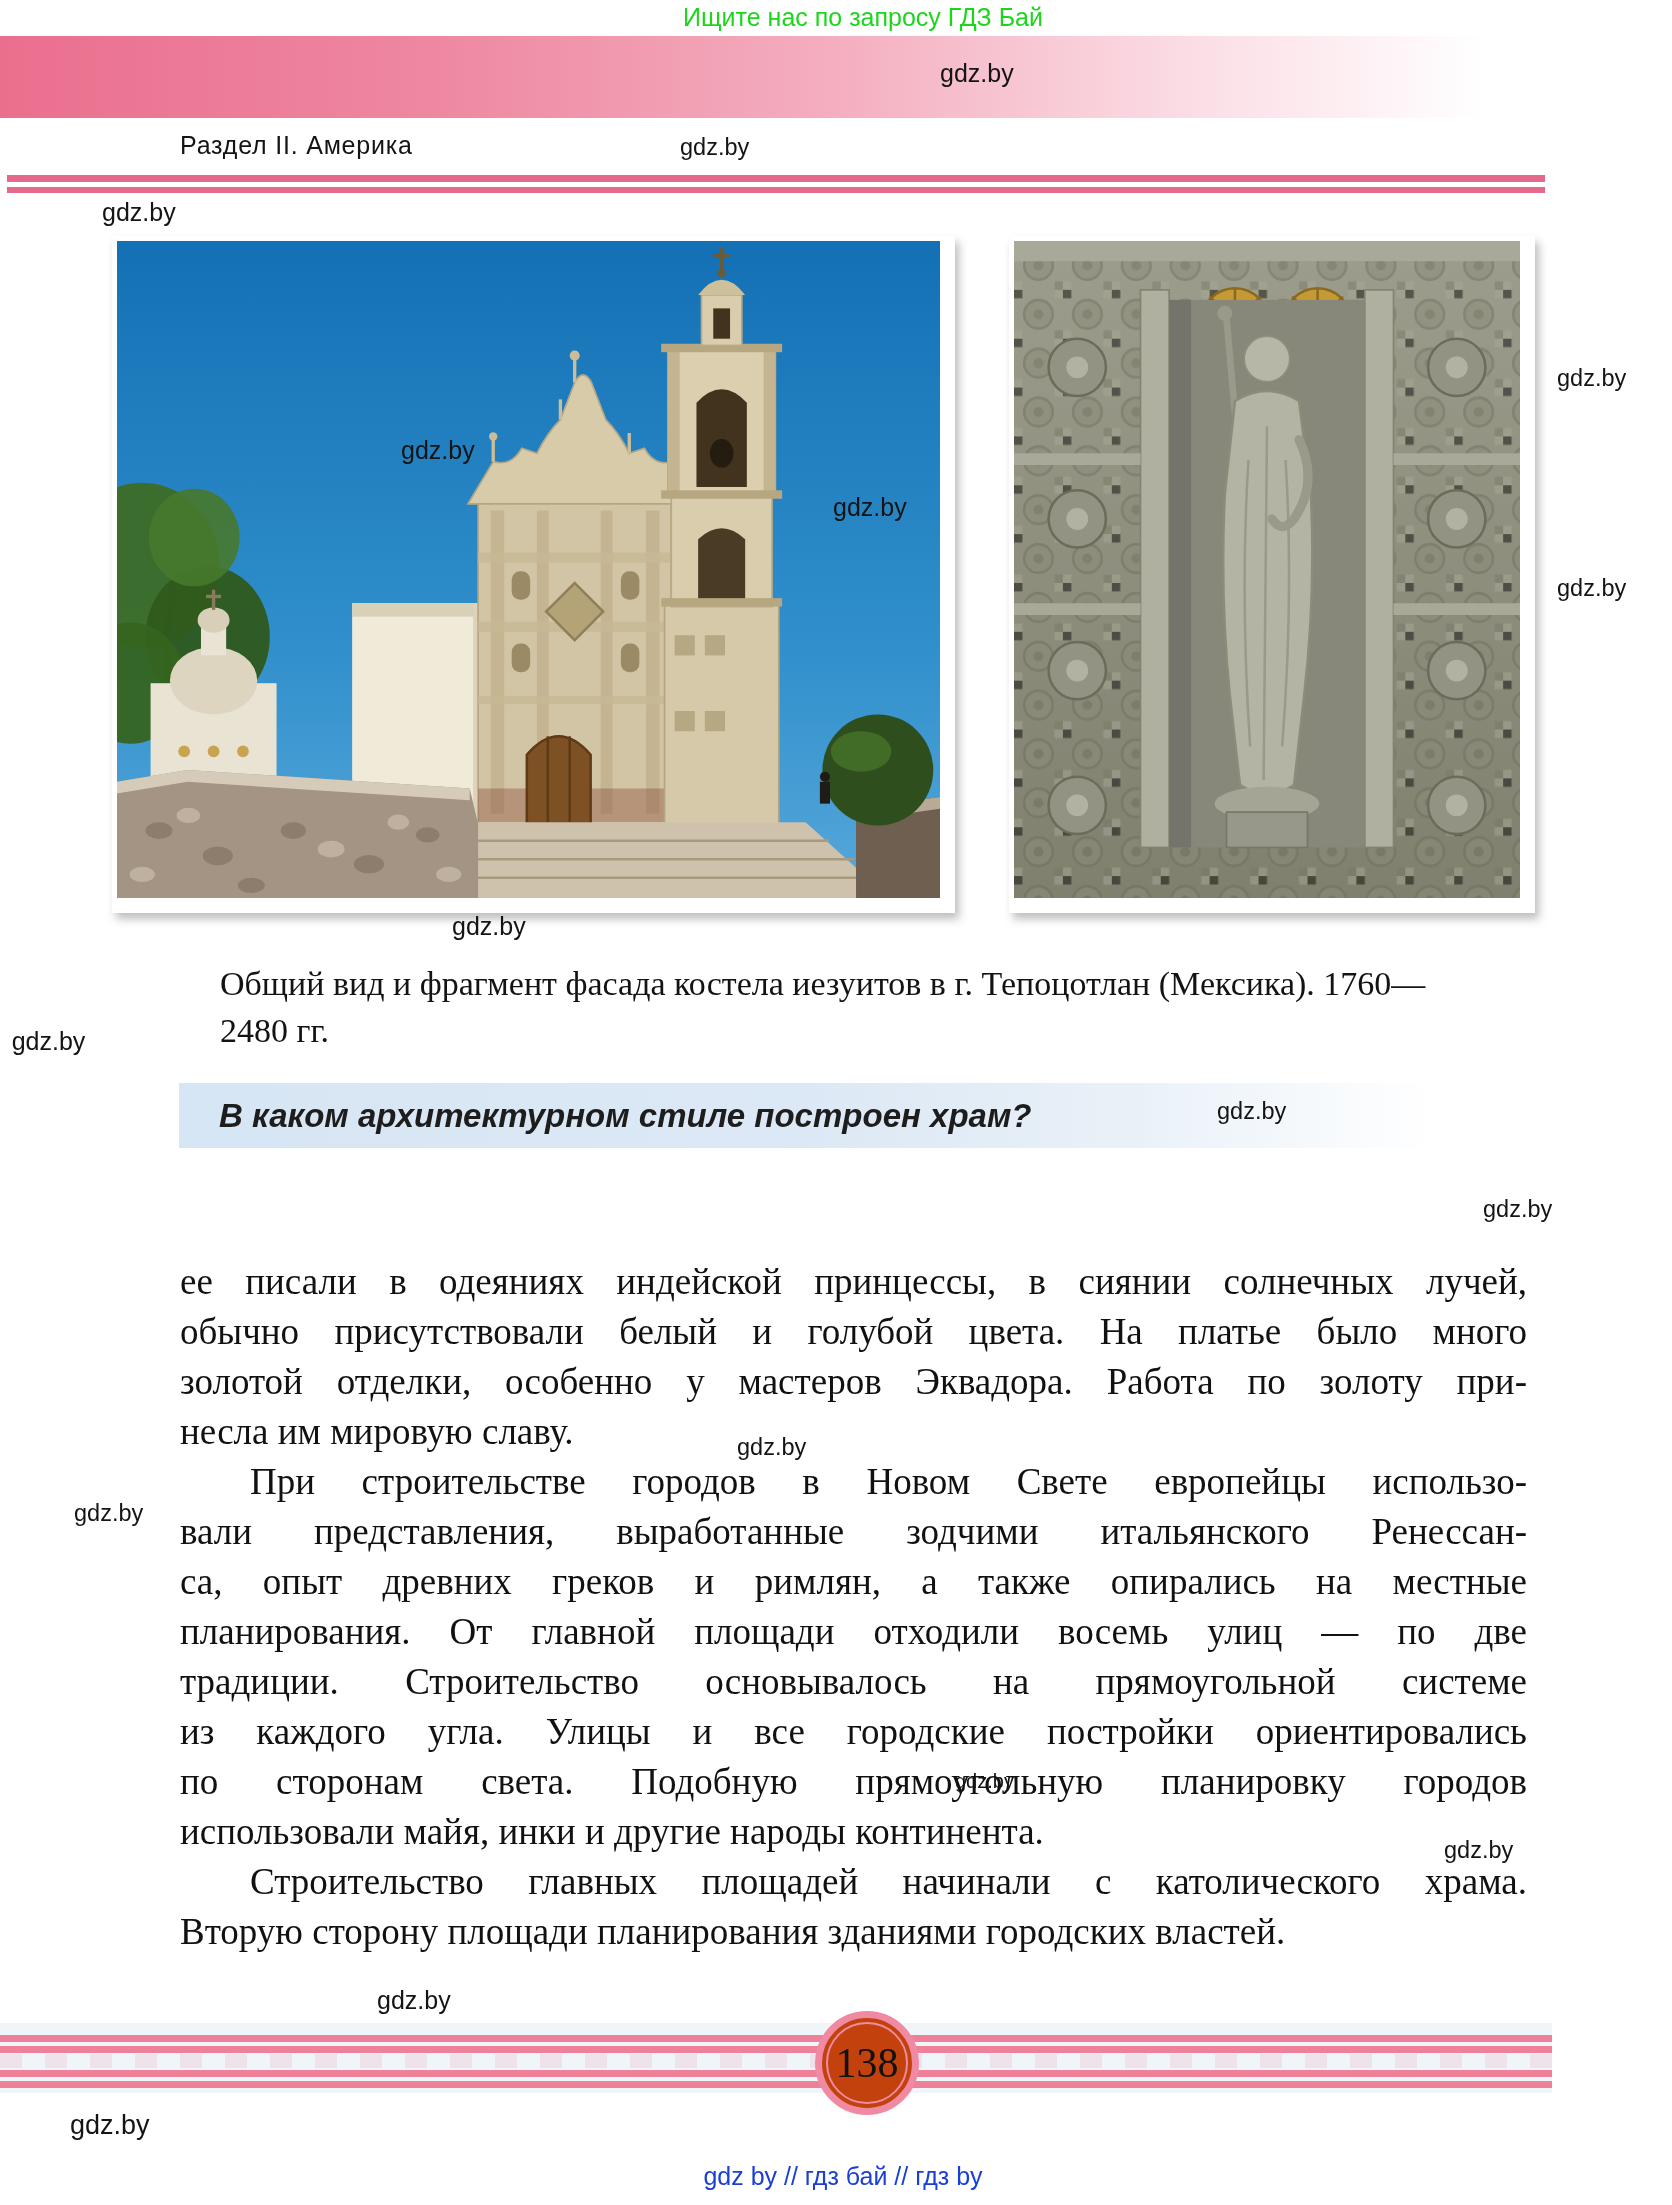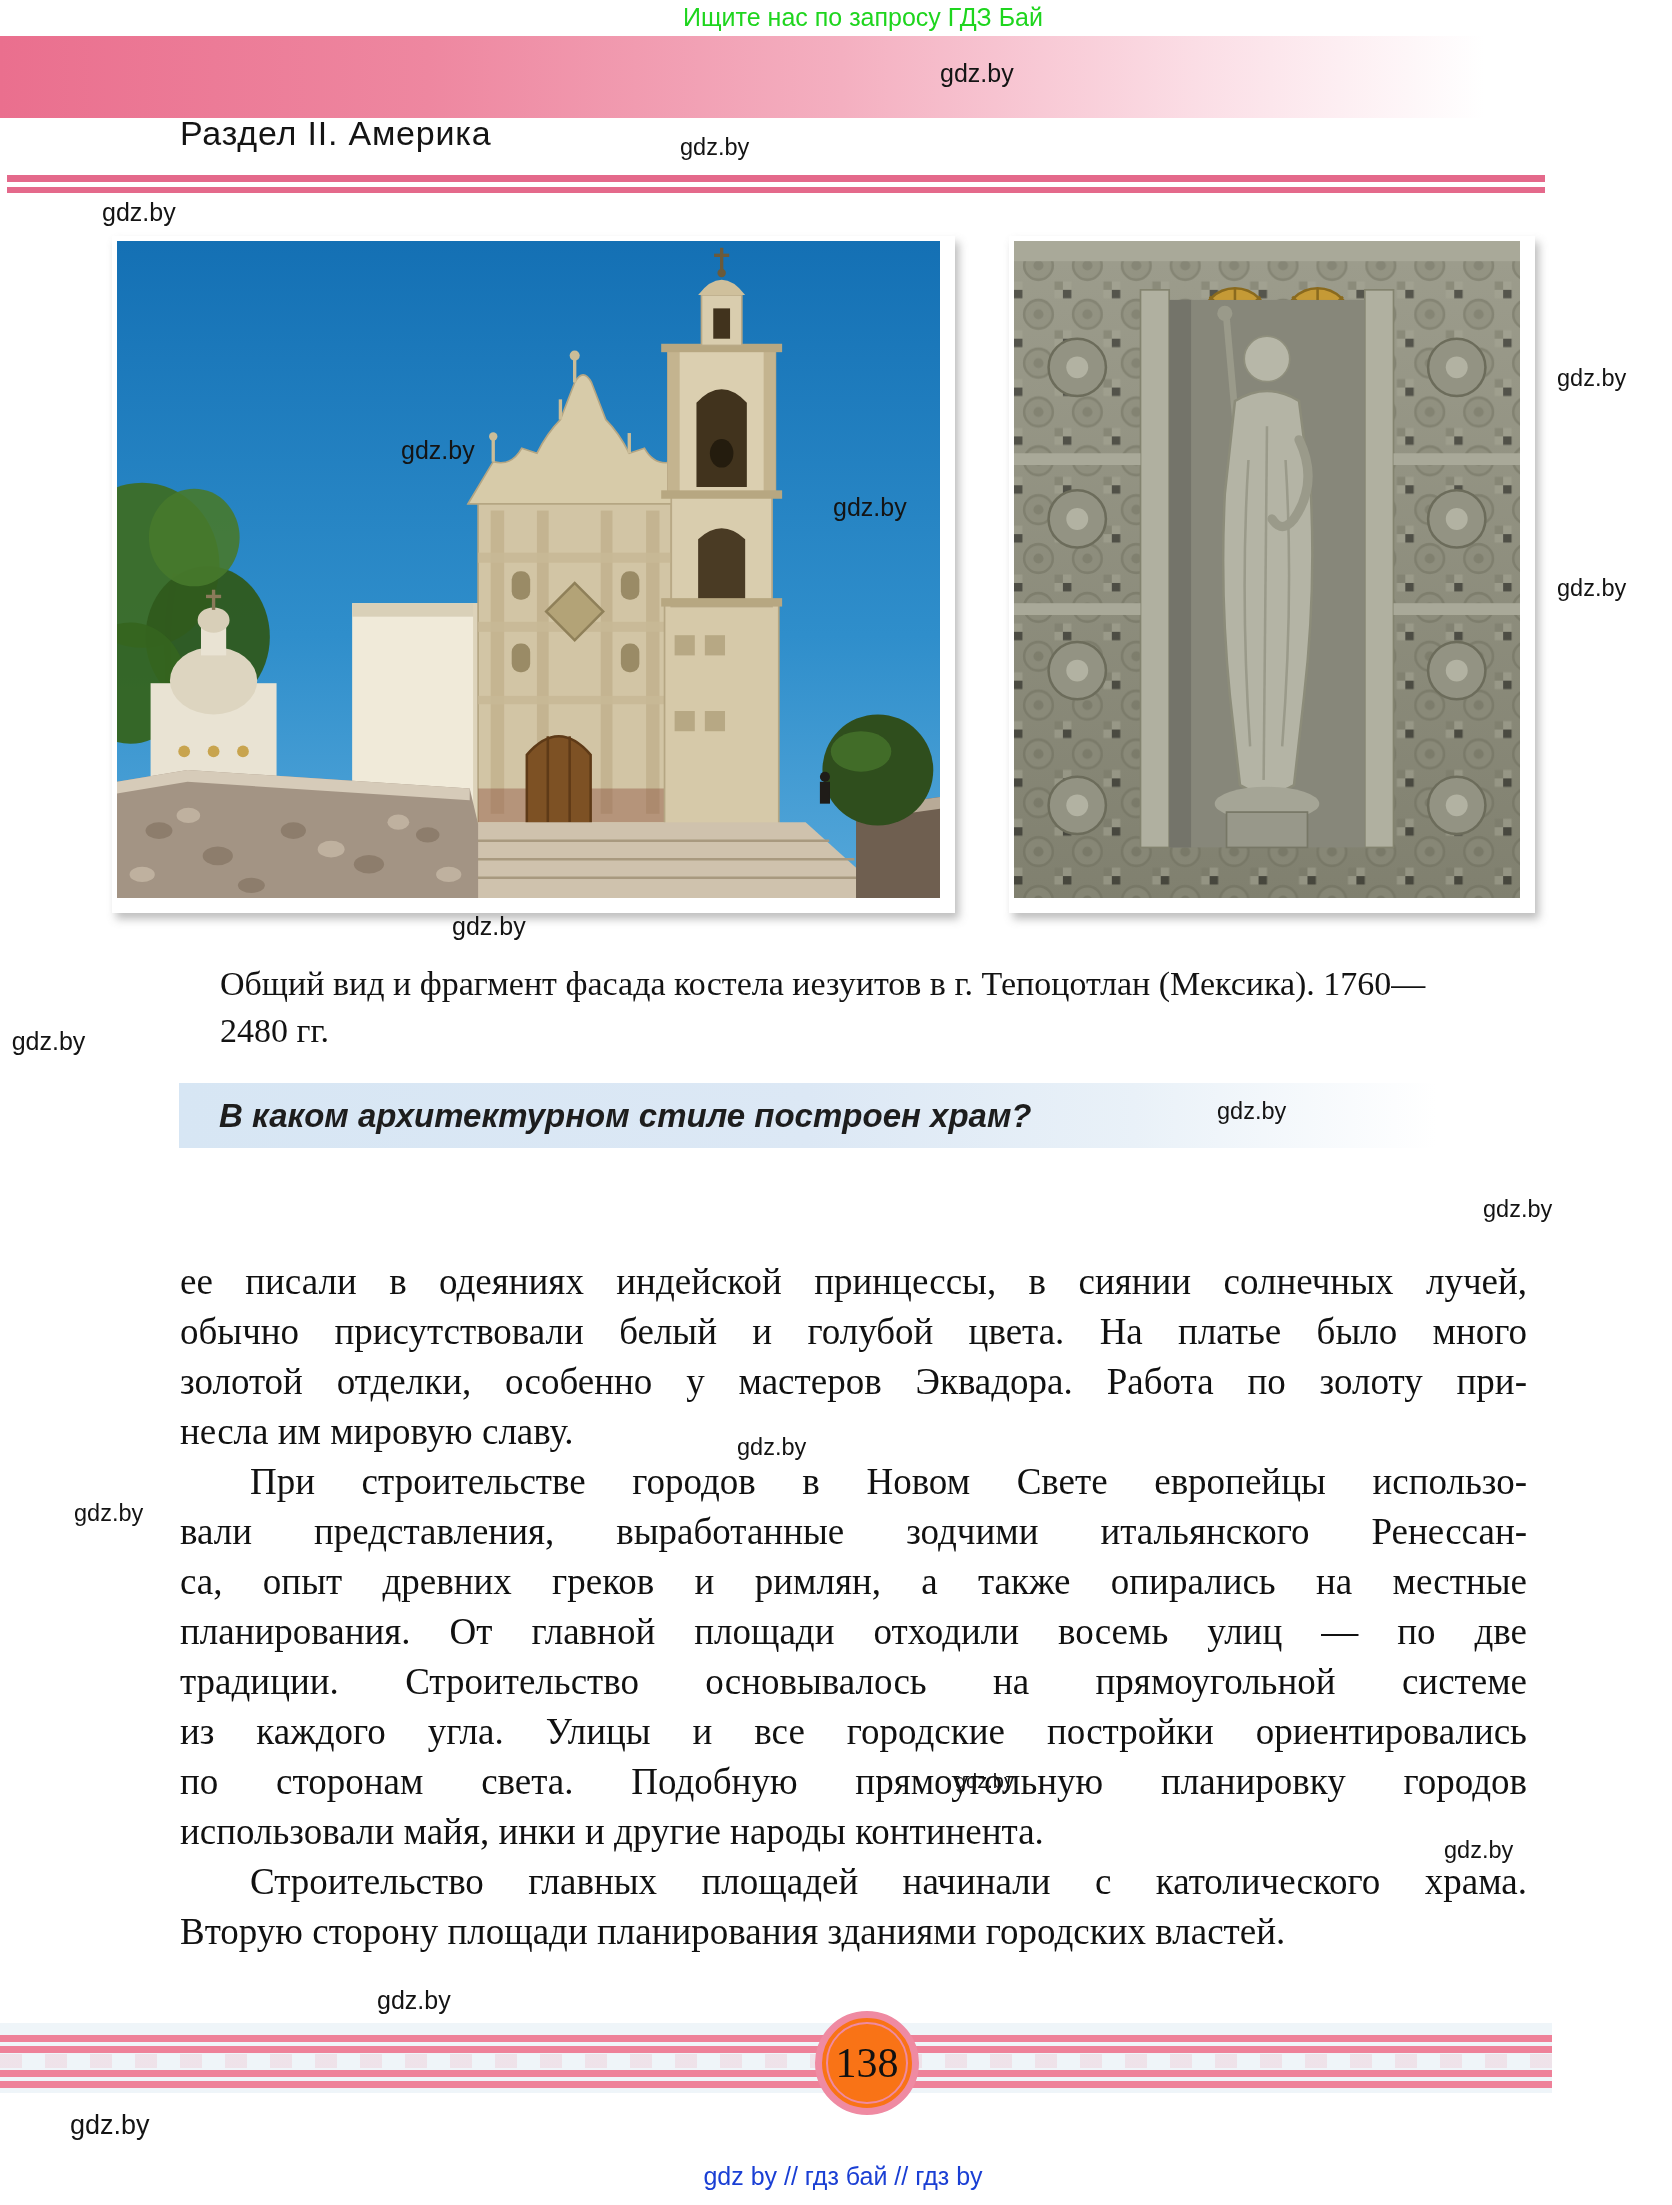--- a/index.html
+++ b/index.html
@@ -8,21 +8,21 @@
 
   
   .promo{position:absolute;top:3.4px;left:0;width:100%;text-align:center;
          font-size:25px;color:#1ed51e;font-weight:400;padding-left:27px;}
 
   
   .topbar{position:absolute;top:36px;left:0;width:1530px;height:82px;
           background:linear-gradient(90deg,#ea6f8e 0%,#ee87a0 28%,#f4afc0 55%,#fbdde5 78%,#ffffff 97%);}
 
   
-  .section-title{position:absolute;left:180px;top:114px;font-size:34px;letter-spacing:0.8px;color:#141414;}
+  .section-title{position:absolute;left:180px;top:131px;font-size:25px;letter-spacing:0.8px;color:#141414;}
 
   
   .rule2{position:absolute;left:6.7px;top:175px;width:1538px;}
   .rule2 .l{height:6.7px;background:#e4698b;}
   .rule2 .gap{height:5px;}
 
   
   .photo{position:absolute;background:#ffffff;padding:5px;
          box-shadow:4.2px 5.9px 8.4px rgba(110,110,110,0.45);}
   .photo svg{display:block;}
@@ -45,21 +45,21 @@
   .bline{text-align:justify;text-align-last:justify;white-space:normal;}
   .bline.last{text-align-last:left;}
   .bline.indent{text-indent:70px;}
 
   
   .footband{position:absolute;left:0;top:2023px;width:1552px;height:70px;background:#eff5f9;}
   .stripe{position:absolute;left:0;width:1552px;height:6.7px;background:#ee8199;}
   .dashrow{position:absolute;left:0;top:2054px;width:1552px;height:14.2px;
            background:repeating-linear-gradient(90deg,rgba(238,129,153,0.16) 0 22px,rgba(255,255,255,0) 22px 45px);}
   .pagebadge{position:absolute;left:815px;top:2011px;width:104px;height:104px;border-radius:50%;
-             background:#f97316;border:7.5px solid #ef8aa2;box-sizing:border-box;}
+             background:#c2410c;border:7.5px solid #ef8aa2;box-sizing:border-box;}
   .pagebadge .inner{position:absolute;inset:4.2px;border:2.5px solid #ef8aa2;border-radius:50%;
                     display:flex;align-items:center;justify-content:center;
                     font-family:"Liberation Serif",serif;font-size:42px;color:#111;}
 
   
   .footlinks{position:absolute;left:0;top:2162px;width:1686px;text-align:center;
              font-size:25px;font-weight:500;color:#1a3fd4;cursor:pointer;}
 
   
   .wm{position:absolute;color:#141414;font-family:"Liberation Sans",sans-serif;white-space:nowrap;}

